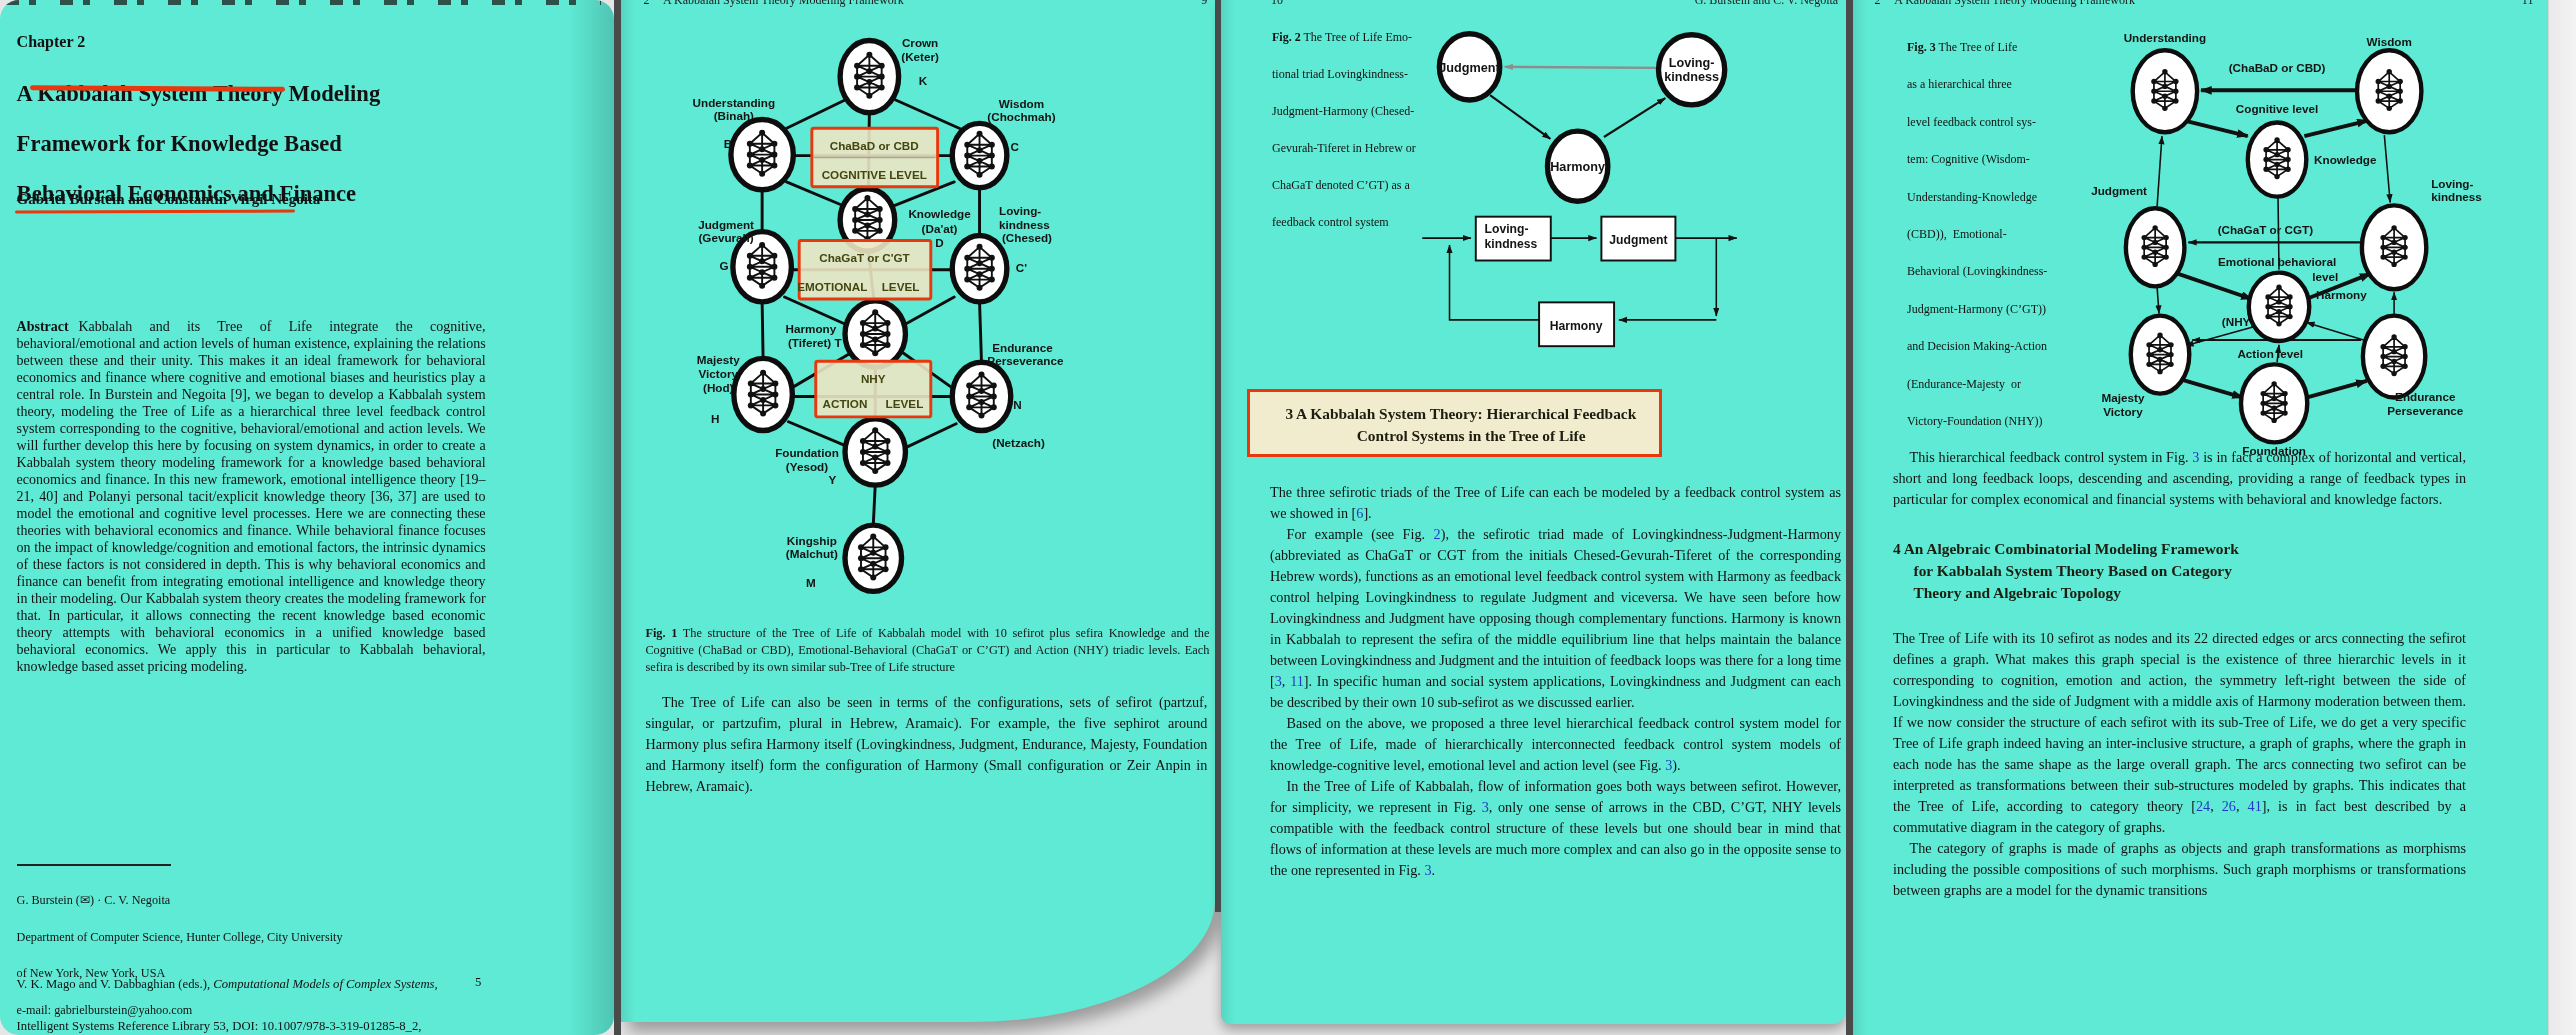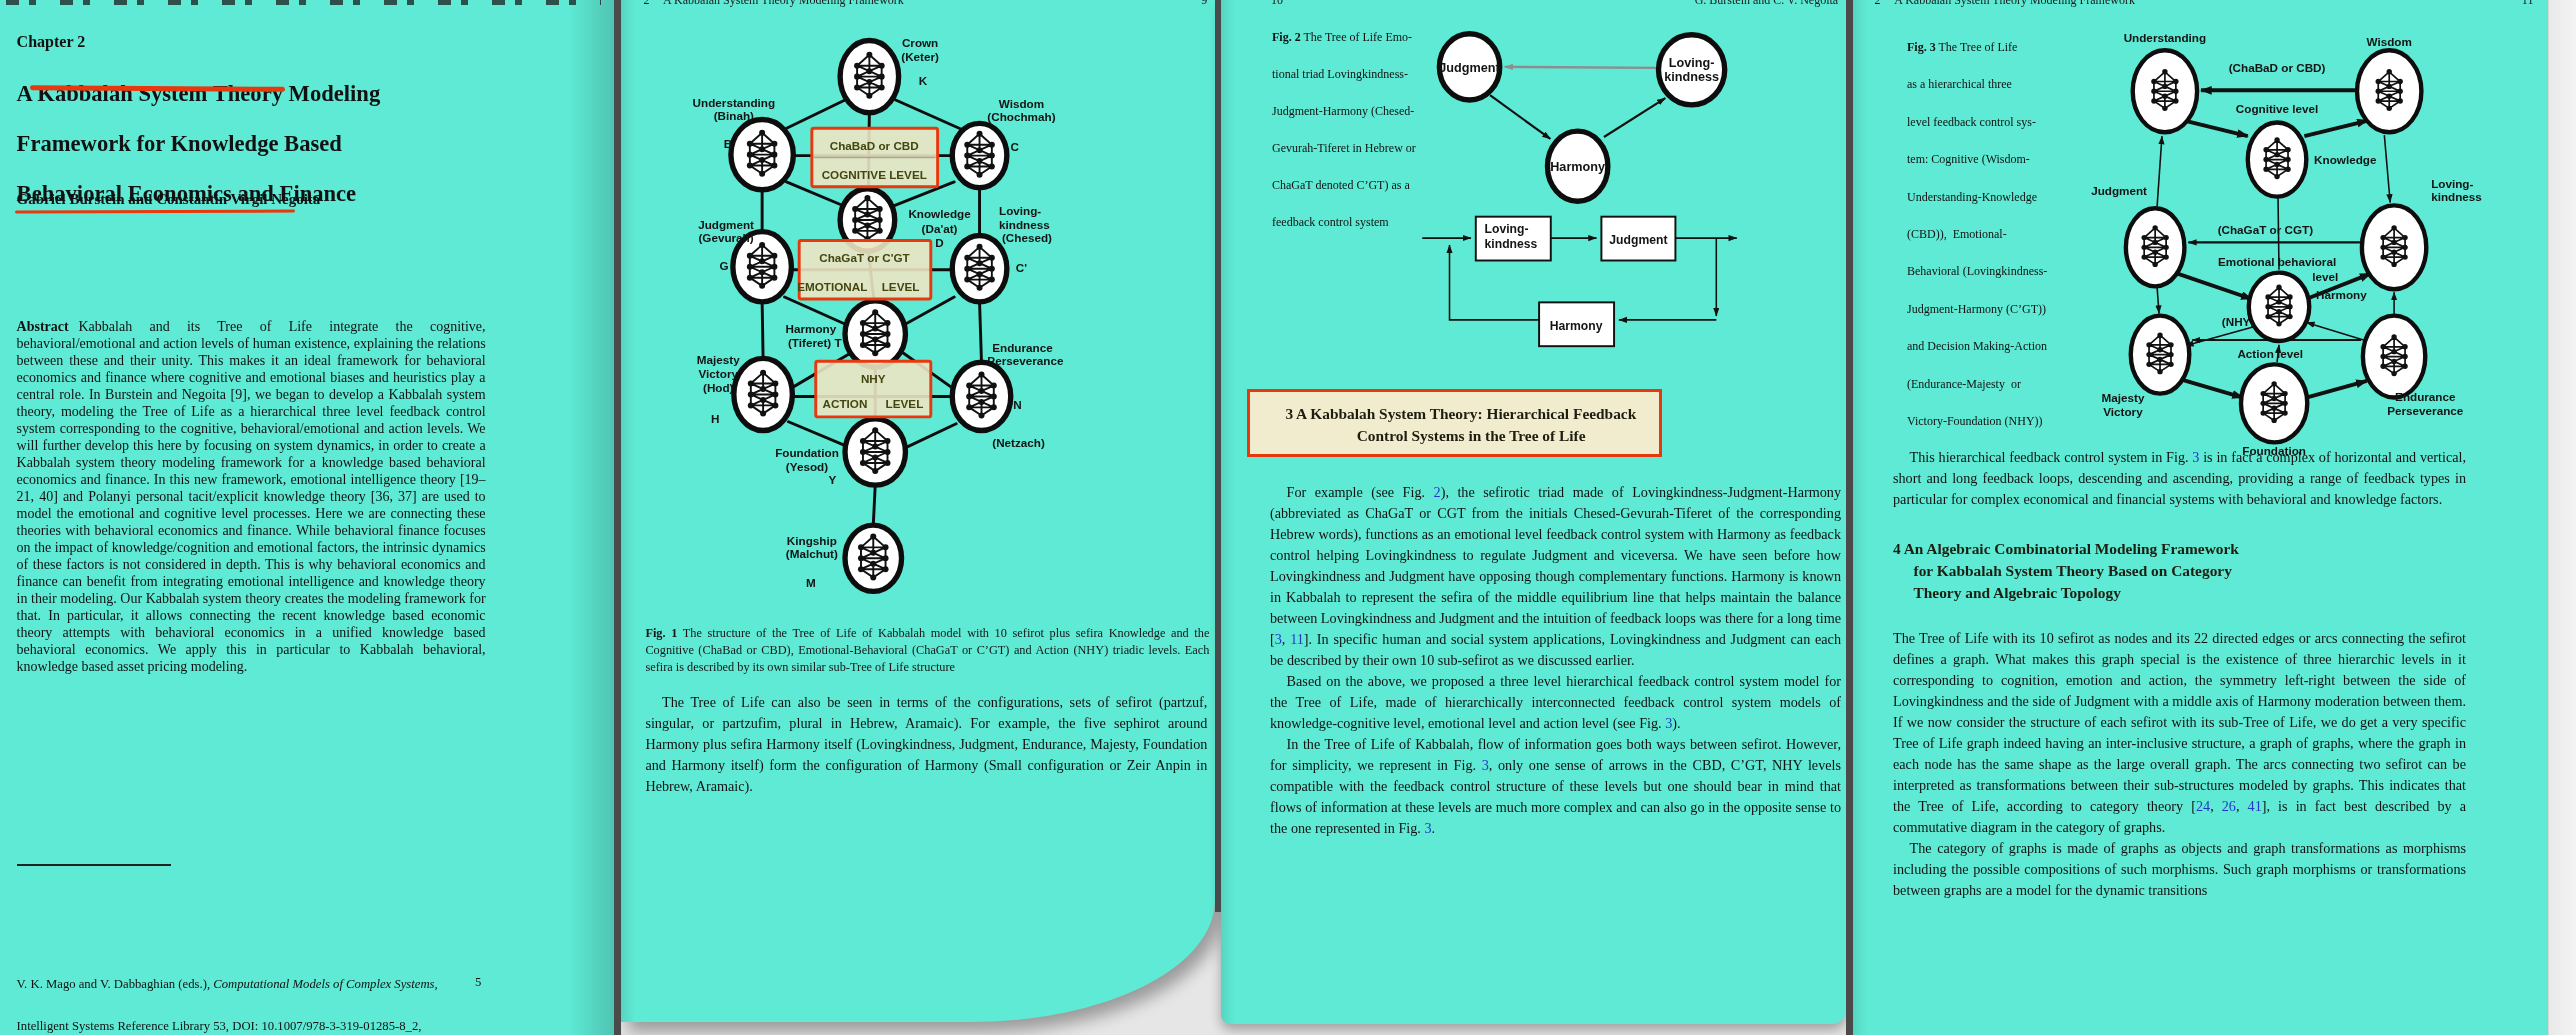--- a/index.html
+++ b/index.html
@@ -37,37 +37,43 @@
   svg .thick{stroke:#111;stroke-width:4;fill:none;}
   .secbox{position:absolute;background:#f2ecce;border:3.9px solid #e8380d;box-sizing:border-box;}
   #clipdash{position:absolute;top:0;left:5.9px;width:595px;height:4.9px;opacity:.75;
     background:repeating-linear-gradient(90deg,#1d1d1d 0 12.7px,transparent 12.7px 23.4px,#1d1d1d 23.4px 30px,transparent 30px 54px);}
 </style>
 </head>
 <body>
 
 <div id="root">
 
-  <div class="page" style="left:0;width:614px;height:1035px;">
+  <div class="page" style="left:0;width:614px;height:1035px;border-radius:19px;">
     <div id="clipdash"></div>
     <div class="abs b" style="left:16.6px;top:33px;font-size:16px;">Chapter 2</div>
     <div class="abs b caplines" style="left:16.6px;top:59px;font-size:22.6px;line-height:30px;">
         <div>A Kabbalah System Theory Modeling</div>
         <div>Framework for Knowledge Based</div>
         <div>Behavioral Economics and Finance</div>
       </div>
     <div class="redline" style="left:30px;top:86px;width:255px;height:4.9px;transform:rotate(0.4deg);"></div>
     <div class="abs b" style="left:16.6px;top:191px;font-size:15px;">Gabriel Burstein and Constantin Virgil Negoita</div>
     <div class="redline" style="left:14.6px;top:210px;width:280px;height:3.4px;transform:rotate(-0.2deg);"></div>
 
     <div class="abs just" style="left:16.6px;top:318px;width:469px;font-size:14px;line-height:17px;">
       <span class="b" style="margin-right:9.8px;">Abstract</span><span>Kabbalah and its Tree of Life integrate the cognitive, behavioral/emotional and action levels of human existence, explaining the relations between these and their unity. This makes it an ideal framework for behavioral economics and finance where cognitive and emotional biases and heuristics play a central role. In Burstein and Negoita [9], we began to develop a Kabbalah system theory, modeling the Tree of Life as a hierarchical three level feedback control system corresponding to the cognitive, behavioral/emotional and action levels. We will further develop this here by focusing on system dynamics, in order to create a Kabbalah system theory modeling framework for a knowledge based behavioral economics and finance. In this new framework, emotional intelligence theory [19–21, 40] and Polanyi personal tacit/explicit knowledge theory [36, 37] are used to model the emotional and cognitive level processes. Here we are connecting these theories with behavioral economics and finance. While behavioral finance focuses on the impact of knowledge/cognition and emotional factors, the intrinsic dynamics of these factors is not considered in depth. This is why behavioral economics and finance can benefit from integrating emotional intelligence and knowledge theory in their modeling. Our Kabbalah system theory creates the modeling framework for that. In particular, it allows connecting the recent knowledge based economic theory attempts with behavioral economics in a unified knowledge based behavioral economics. We apply this in particular to Kabbalah behavioral, knowledge based asset pricing modeling.</span>
     </div>
 
     <div class="abs" style="left:16.6px;top:864px;width:154px;height:1.5px;background:#222;"></div>
+    <div class="abs caplines" style="left:16.6px;top:872px;font-size:12.2px;line-height:16.5px;">
+        <div>G. Burstein (✉) · C. V. Negoita</div>
+        <div>Department of Computer Science, Hunter College, City University</div>
+        <div>of New York, New York, USA</div>
+        <div>e-mail: gabrielburstein@yahoo.com</div>
+      </div>
 
     <div class="abs" style="left:16.6px;top:973px;font-size:12.7px;line-height:22px;">
       <div><span>V. K. Mago and V. Dabbaghian (eds.), </span><span class="i">Computational Models of Complex Systems,</span></div>
       <div class="caplines">
           <div>Intelligent Systems Reference Library 53, DOI: 10.1007/978-3-319-01285-8_2,</div>
           <div>© Springer International Publishing Switzerland 2014</div>
         </div>
     </div>
     <div class="abs" style="left:475px;top:975px;font-size:12.7px;">5</div>
     <div class="edge-r"></div>
@@ -284,20 +290,21 @@
     </svg>
 
     <div class="secbox" style="left:26px;top:389px;width:415px;height:68px;padding:10.7px 0 0 12.7px;text-align:center;">
       <div class="sechead">
           <div>3  A Kabbalah System Theory: Hierarchical Feedback</div>
           <div>Control Systems in the Tree of Life</div>
         </div>
     </div>
 
     <div class="abs" style="left:49px;top:482px;width:571px;">
+      <div class="body-par just"><span>The three sefirotic triads of the Tree of Life can each be modeled by a feedback control system as we showed in [</span><span class="ref">6</span><span>].</span></div>
       <div class="body-par just indent"><span>For example (see Fig. </span><span class="ref">2</span><span>), the sefirotic triad made of Lovingkindness-Judgment-Harmony (abbreviated as ChaGaT or CGT from the initials Chesed-Gevurah-Tiferet of the corresponding Hebrew words), functions as an emotional level feedback control system with Harmony as feedback control helping Lovingkindness to regulate Judgment and viceversa. We have seen before how Lovingkindness and Judgment have opposing though complementary functions. Harmony is known in Kabbalah to represent the sefira of the middle equilibrium line that helps maintain the balance between Lovingkindness and Judgment and the intuition of feedback loops was there for a long time [</span><span class="ref">3</span><span>, </span><span class="ref">11</span><span>]. In specific human and social system applications, Lovingkindness and Judgment can each be described by their own 10 sub-sefirot as we discussed earlier.</span></div>
       <div class="body-par just indent"><span>Based on the above, we proposed a three level hierarchical feedback control system model for the Tree of Life, made of hierarchically interconnected feedback control system models of knowledge-cognitive level, emotional level and action level (see Fig. </span><span class="ref">3</span><span>).</span></div>
       <div class="body-par just indent"><span>In the Tree of Life of Kabbalah, flow of information goes both ways between sefirot. However, for simplicity, we represent in Fig. </span><span class="ref">3</span><span>, only one sense of arrows in the CBD, C’GT, NHY levels compatible with the feedback control structure of these levels but one should bear in mind that flows of information at these levels are much more complex and can also go in the opposite sense to the one represented in Fig. </span><span class="ref">3</span><span>.</span></div>
     </div>
     <div class="edge-l"></div>
   </div>
 
   <div class="gutter" style="left:1846px;width:6.8px;height:1035px;"></div>
 
   <div class="page" style="left:1853px;width:695px;height:1035px;">

